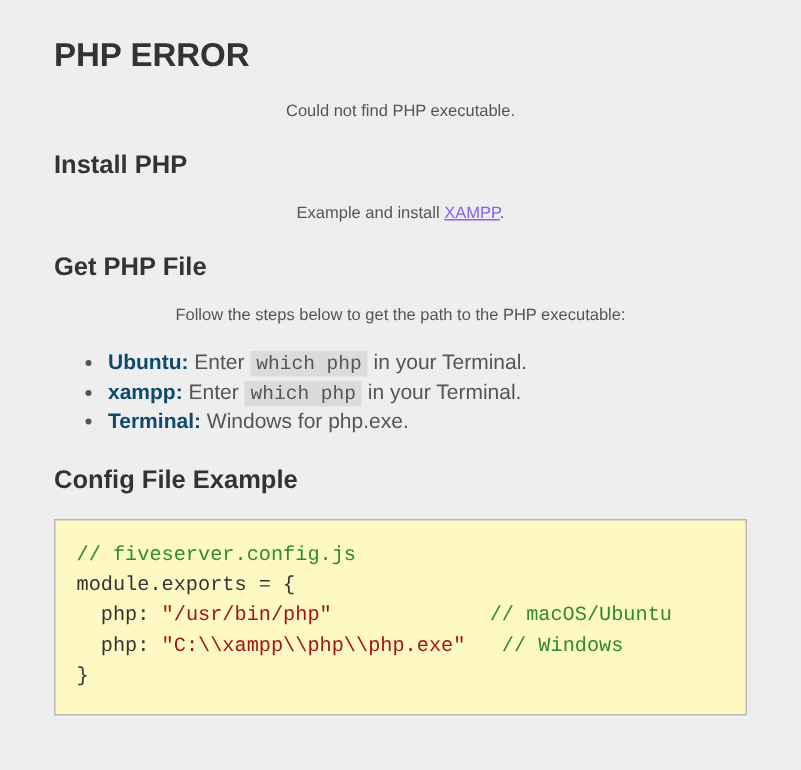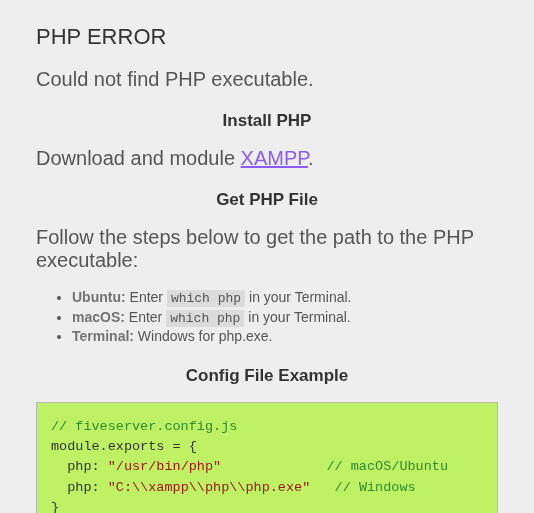--- a/index.html
+++ b/index.html
@@ -9,102 +9,102 @@
     }
     body {
       font-family: Arial, Helvetica, sans-serif;
       background-color: #eeeeee;
       color: #444444;
       padding: 24px 36px;
       width: 534px;
     }
     h1 {
       font-size: 22px;
-      font-weight: normal;
+      font-weight: bold;
       margin-bottom: 18px;
       color: #333333;
     }
     h2 {
       font-size: 17px;
       font-weight: bold;
       margin-bottom: 16px;
       margin-top: 20px;
       color: #333333;
-      text-align: center;
     }
     p {
-      font-size: 20px;
+      font-size: 11px;
       margin-bottom: 16px;
       color: #555555;
+      text-align: center;
     }
     a {
       color: #8b5cf6;
       text-decoration: underline;
     }
     ul {
       margin-left: 36px;
       margin-bottom: 16px;
     }
     li {
       font-size: 14px;
       color: #555555;
       line-height: 1.35;
     }
     li strong {
-      color: #737373;
+      color: #0c4a6e;
       font-weight: bold;
     }
     .inline-code {
       font-family: "Courier New", Courier, monospace;
       font-size: 13px;
       background-color: #dbdbdb;
       padding: 1px 4px;
       color: #555555;
     }
     .code-block {
       border: 1px solid #b8b8b8;
       padding: 14px 14px;
       font-family: "Courier New", Courier, monospace;
       font-size: 13.5px;
       line-height: 1.5;
       white-space: pre;
-      background-color: #bef264;
+      background-color: #fef9c3;
       color: #333333;
       overflow-x: auto;
     }
     .code-comment {
       color: #2e8b2e;
     }
     .code-string {
       color: #a31515;
     }
   </style>
 </head>
 <body>
 
 <h1>PHP ERROR</h1>
 
 <p>Could not find PHP executable.</p>
 
 <h2>Install PHP</h2>
 
 <p>
-  <span>Download and module </span><a href="#">XAMPP</a><span>.</span>
+  <span>Example and install </span><a href="#">XAMPP</a><span>.</span>
 </p>
 
 <h2>Get PHP File</h2>
 
 <p>Follow the steps below to get the path to the PHP executable:</p>
 
 <ul>
   <li>
     <strong>Ubuntu:</strong><span> Enter </span><span class="inline-code">which php</span><span> in your Terminal.</span>
   </li>
   <li>
-    <strong>macOS:</strong><span> Enter </span><span class="inline-code">which php</span><span> in your Terminal.</span>
+    <strong>xampp:</strong><span> Enter </span><span class="inline-code">which php</span><span> in your Terminal.</span>
   </li>
   <li>
     <strong>Terminal:</strong><span> Windows for php.exe.</span>
   </li>
 </ul>
 
 <h2>Config File Example</h2>
 
 <div class="code-block"><span class="code-comment">// fiveserver.config.js</span>
 <span>module.exports = {</span>

